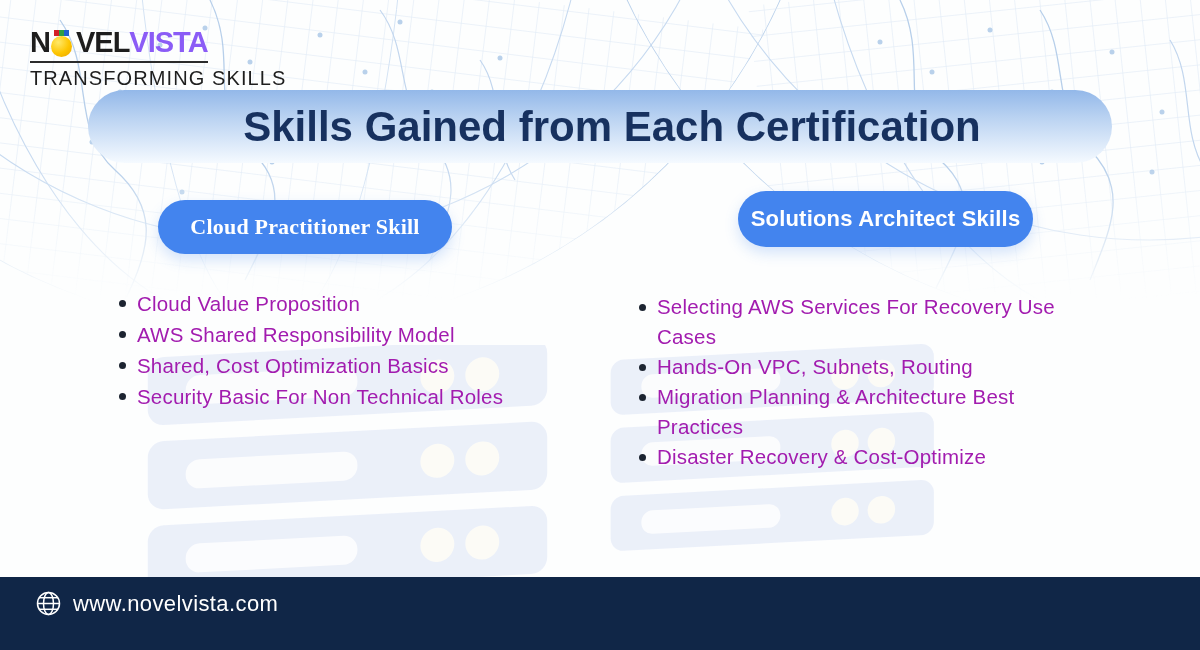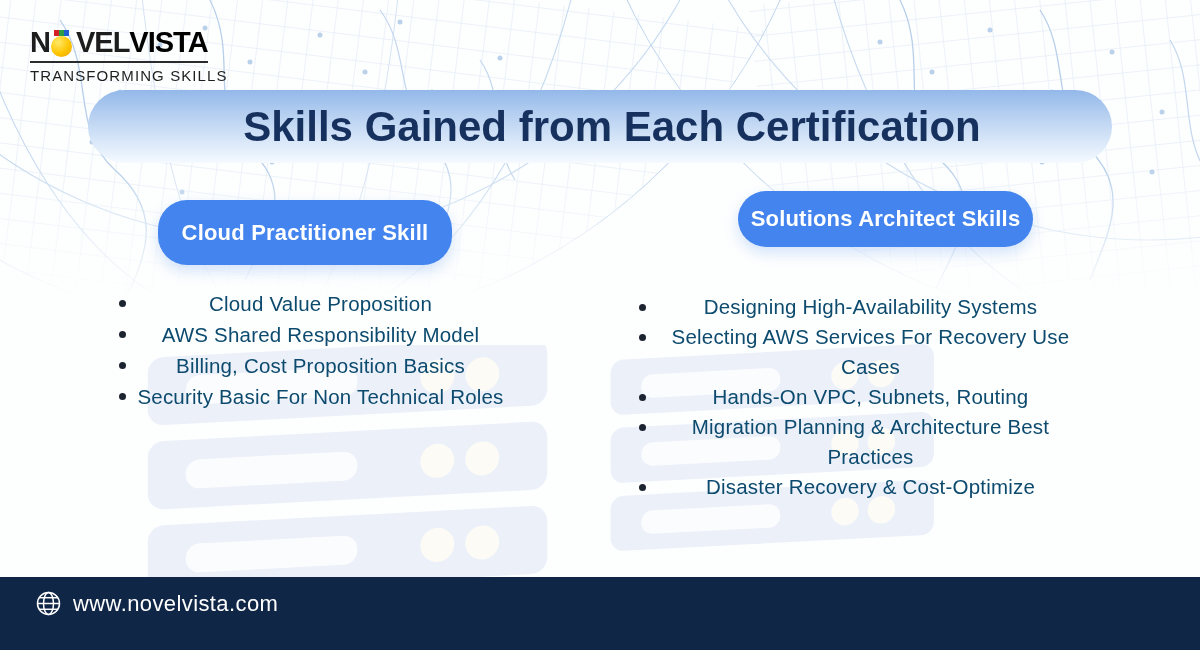--- a/index.html
+++ b/index.html
@@ -10,47 +10,47 @@
 
   
   .bg-map { position:absolute; left:0; top:0; width:1200px; height:300px; z-index:0; }
   .stack { position:absolute; z-index:1; opacity:.5; }
   .stack-left  { left:142px; top:345px; width:430px; height:250px; }
   .stack-right { left:606px; top:325px; width:348px; height:252px; }
 
   
   .logo { position:absolute; left:30px; top:28px; z-index:3; }
   .logo-brand { display:flex; align-items:center; font-weight:800; font-size:29px; letter-spacing:-1px; color:#1d1d1d; line-height:1; }
-  .logo-brand .vista { color:#000000; }
+  .logo-brand .vista { color:#8b5cf6; }
   .medal { position:relative; display:inline-block; width:24px; height:24px; margin:0 1px; transform:translateY(2px); }
   .medal .disc { position:absolute; left:0; top:3px; width:21px; height:21px; border-radius:50%;
                  background: radial-gradient(circle at 35% 30%, #ffe96a 0%, #fdc500 55%, #e8a400 100%); }
   .medal .ribbon { position:absolute; left:3px; top:-3px; display:flex; }
   .medal .ribbon i { display:block; width:5px; height:6px; }
   .medal .ribbon .r { background:#d42027; }
   .medal .ribbon .g { background:#2e9e44; }
   .medal .ribbon .b { background:#1f5fd0; }
   .logo-line { width:178px; height:2px; background:#2b2b2b; margin:4px 0 4px 0; }
-  .logo-tagline { font-size:15px; letter-spacing:1.1px; color:#1e1e1e; font-weight:400; }
+  .logo-tagline { font-size:20px; letter-spacing:1.1px; color:#1e1e1e; font-weight:400; }
 
   
   .banner { position:absolute; left:88px; top:90px; width:1024px; height:73px; border-radius:37px; z-index:2;
             background: linear-gradient(180deg, #93b8e9 0%, #bcd4f2 40%, #f5faff 100%);
             display:flex; align-items:center; justify-content:center; }
   .banner h1 { font-size:42px; font-weight:800; color:#17315f; letter-spacing:0;margin-left:24px; }
 
   
   .pill { position:absolute; z-index:2; background:#4384ee; border-radius:29px; color:#ffffff;
           font-weight:700; font-size:22px; display:flex; align-items:center; justify-content:center;
           box-shadow: 0 6px 14px rgba(66,132,238,.22); letter-spacing:.2px; }
-  .pill-left  { left:158px; top:200px; width:294px; height:65px; }
+  .pill-left  { left:158px; top:200px; width:294px; height:54px;font-family:Liberation Serif, serif; }
   .pill-right { left:738px; top:191px; width:295px; height:56px; }
 
   
-  .list { position:absolute; z-index:2; color:#0c4a6e; font-size:20.5px; font-weight:400; letter-spacing:.2px;text-align:center; }
+  .list { position:absolute; z-index:2; color:#a21caf; font-size:20.5px; font-weight:400; letter-spacing:.2px; }
   .list-left  { left:112px; top:288px; width:392px; }
   .list-right { left:632px; top:292px; width:452px; }
   .list ul { list-style:none; }
   .list li { position:relative; padding-left:25px; line-height:31px; }
   .list-right li { line-height:30px; }
   .list li::before { content:""; position:absolute; left:7px; top:12px; width:7px; height:7px; border-radius:50%; background:#1c2431; }
 
   
   .footer { position:absolute; left:0; bottom:0; width:1200px; height:73px; background:#102647; z-index:3;
             display:flex; align-items:center; padding-left:35px; padding-bottom:20px; }
@@ -207,28 +207,27 @@
     <h1>Skills Gained from Each Certification</h1>
   </div>
 
   <div class="pill pill-left">Cloud Practitioner Skill</div>
   <div class="pill pill-right">Solutions Architect Skills</div>
 
   <section class="list list-left">
     <ul>
         <li>Cloud Value Proposition</li>
         <li>AWS Shared Responsibility Model</li>
-        <li>Billing, Cost Proposition Basics</li>
+        <li>Shared, Cost Optimization Basics</li>
         <li>Security Basic For Non Technical Roles</li>
       </ul>
   </section>
 
   <section class="list list-right">
     <ul>
-        <li>Designing High-Availability Systems</li>
         <li>Selecting AWS Services For Recovery Use Cases</li>
         <li>Hands-On VPC, Subnets, Routing</li>
         <li>Migration Planning &amp; Architecture Best Practices</li>
         <li>Disaster Recovery &amp; Cost-Optimize</li>
       </ul>
   </section>
 
   <footer class="footer">
     <svg class="globe" viewBox="0 0 27 27" aria-hidden="true">
       <g fill="none" stroke="#ffffff" stroke-width="1.5">

